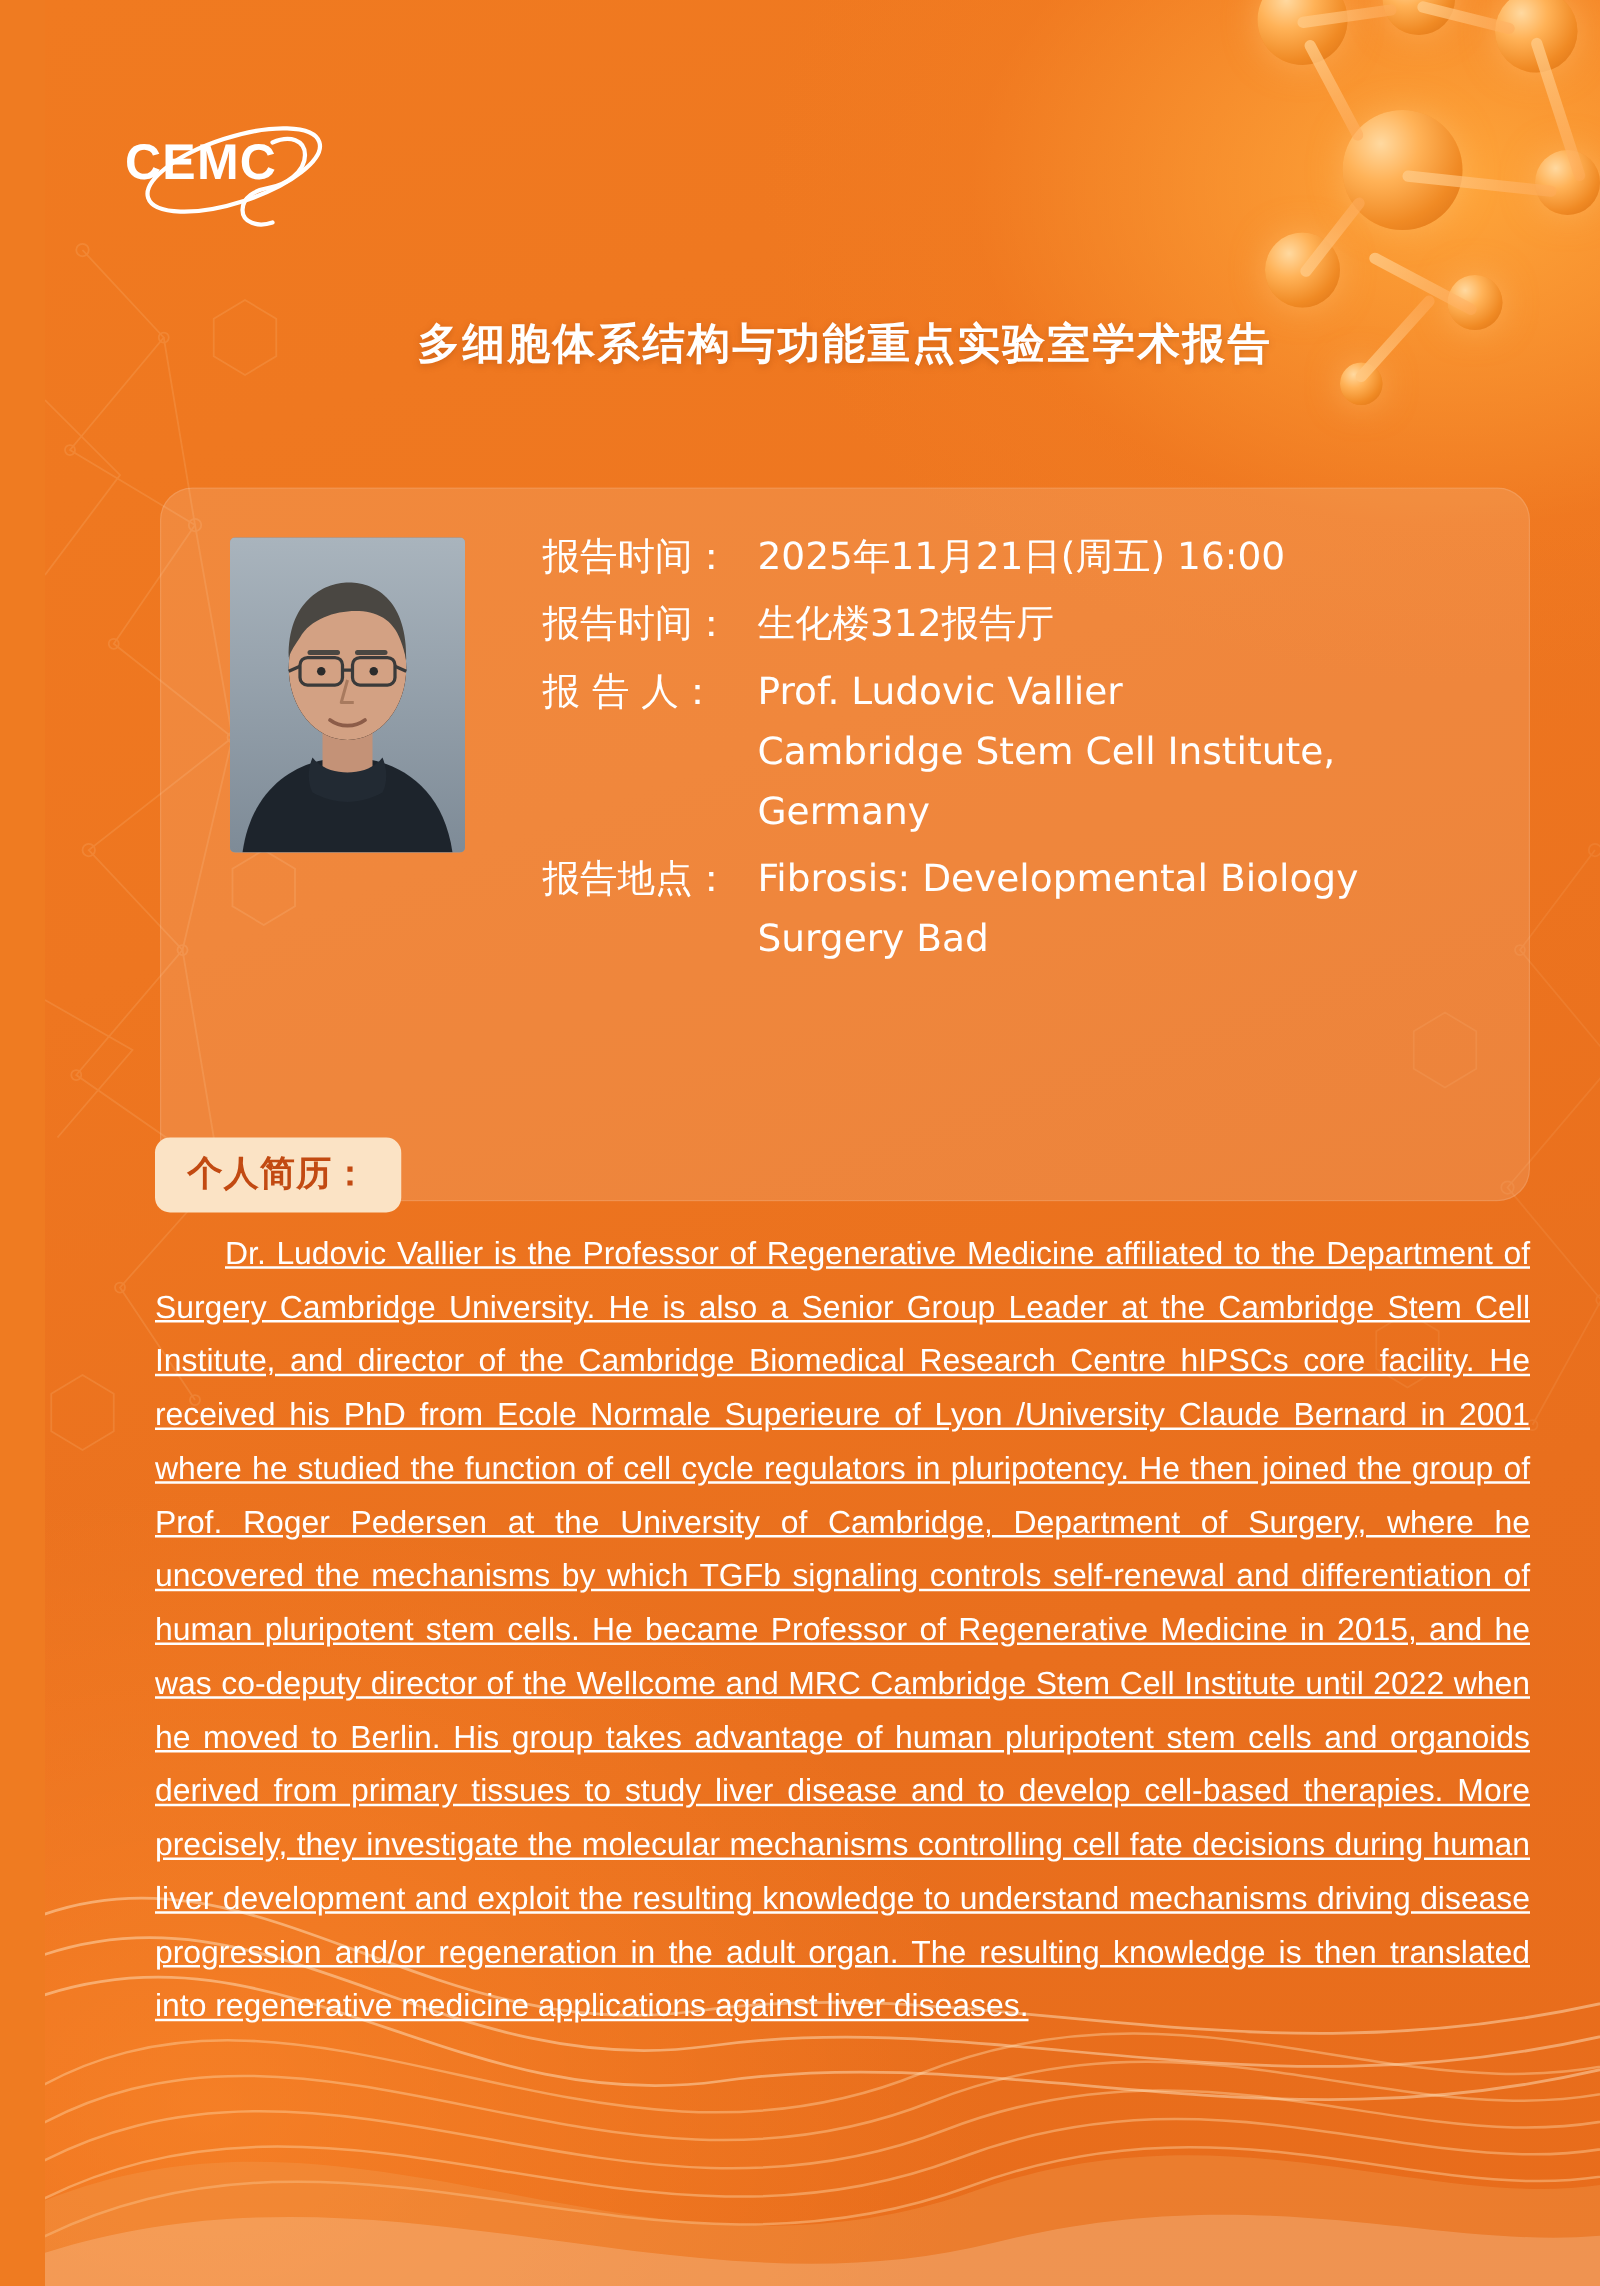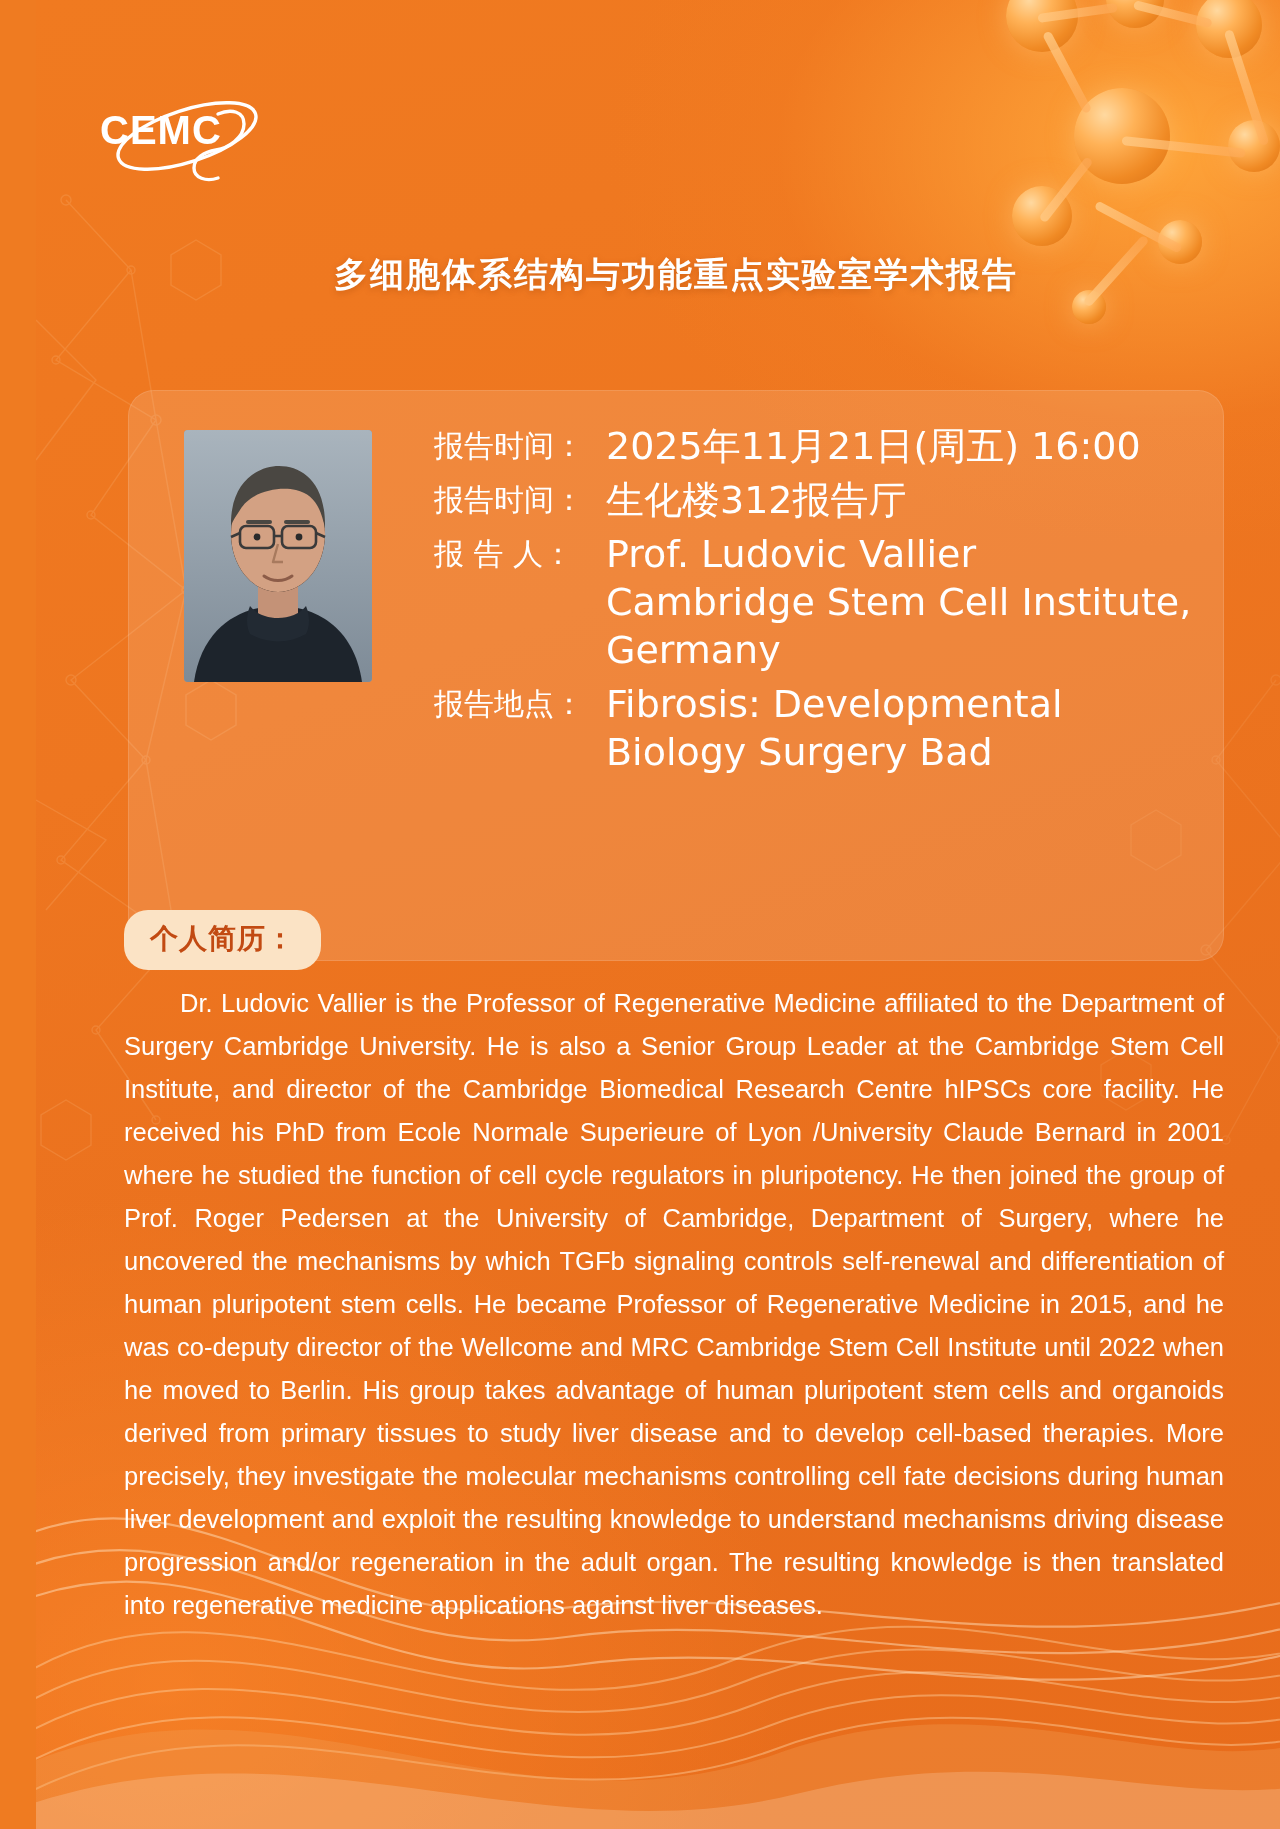--- a/index.html
+++ b/index.html
@@ -144,32 +144,32 @@
   .info-label {
     flex: 0 0 auto;
     width: 172px;
     font-size: 30px;
     line-height: 48px;
     white-space: pre;
     font-family: "DejaVu Sans", "Liberation Sans", sans-serif;
   }
   .info-value {
     flex: 1 1 auto;
-    font-size: 38px;
+    font-size: 30px;
     line-height: 48px;
     font-family: "DejaVu Sans", "Liberation Sans", sans-serif;
   }
 
   
   .bio-pill {
     position: absolute;
     left: 88px;
     top: 910px;
     padding: 10px 26px 12px 26px;
-    border-radius: 24px;
+    border-radius: 12px;
     background: #fbe3c5;
     color: #c24a12;
     font-size: 28px;
     font-weight: bold;
     letter-spacing: 1px;
     font-family: "DejaVu Sans", "Liberation Sans", sans-serif;
   }
 
   
   .bio-body {
@@ -177,20 +177,21 @@
     left: 88px;
     top: 982px;
     width: 1100px;
     color: #ffffff;
     font-size: 25.5px;
     line-height: 43px;
     text-align: justify;
     text-justify: inter-word;
     text-indent: 56px;
     font-family: "Liberation Sans", sans-serif;
+    text-decoration: underline;
   }
 </style>
 </head>
 <body>
 
 <div class="poster">
 
   <div class="molecules">
     <div class="mol-ball" style="left:230px; top:10px; width:72px; height:72px;"></div>
     <div class="mol-ball" style="left:330px; top:0px; width:58px; height:58px;"></div>

